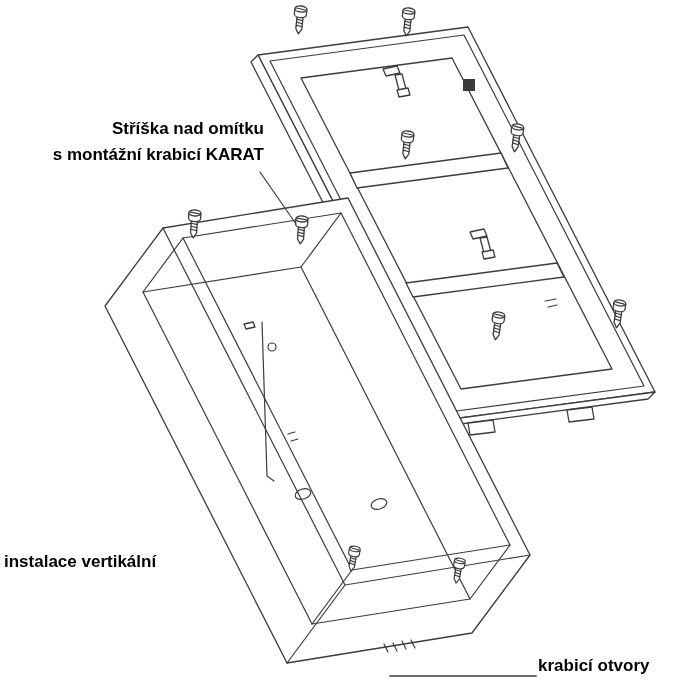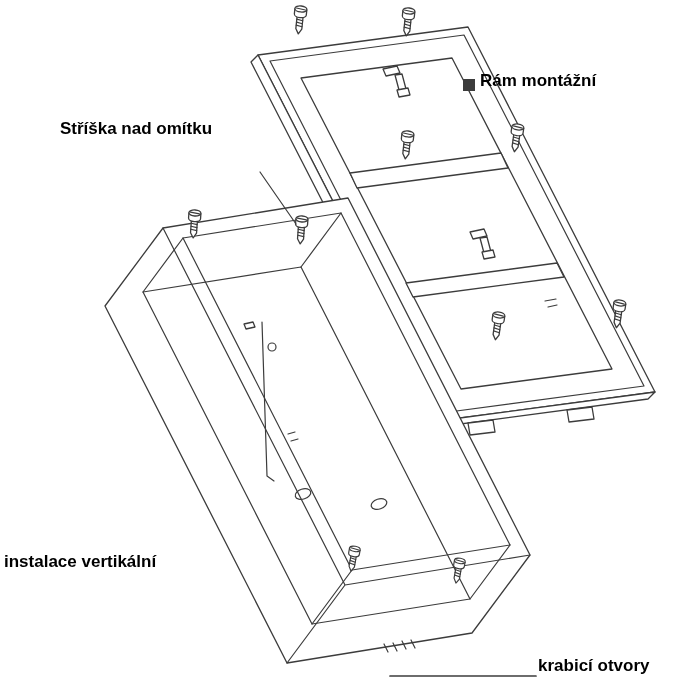--- a/index.html
+++ b/index.html
@@ -9,21 +9,21 @@
     font-family: "Liberation Sans", sans-serif;
     overflow:hidden;
   }
   svg.drawing { position:absolute; left:0; top:0; color: var(--line_color, #3c3c3c); }
   .face { fill:#ffffff; stroke: currentColor; stroke-width:1.3; stroke-linejoin:round; }
   .ln   { fill:none; stroke: currentColor; stroke-width:1.2; stroke-linecap:round; stroke-linejoin:round; }
   .label {
     position:absolute; font-weight:bold; font-size:17px; line-height:1.55;
     color: var(--text_color, #000000); white-space:nowrap;
   }
-  .label.canopy  { left:8px;  top:116px; width:256px; text-align:center; }
+  .label.canopy  { left:8px;  top:116px; width:256px; text-align:right; }
   .label.frame   { left:480px; top:68px; }
   .label.install { left:4px;  top:549px; }
   .label.vents   { left:538px; top:653px; }
 </style>
 </head>
 <body>
 
 <div class="stage">
 
   <svg class="drawing" width="700" height="700" viewBox="0 0 700 700">
@@ -108,18 +108,18 @@
 
     <g>
       <line class="ln" x1="260" y1="172" x2="296" y2="224"></line>
       <rect x="463" y="79" width="12" height="12" fill="currentColor"></rect>
       <line class="ln" style="stroke-width:1.7" x1="390" y1="676" x2="536" y2="676"></line>
     </g>
   </svg>
 
   <div class="label canopy">
     <div>Stříška nad omítku</div>
+    <div>s montážní krabicí KARAT</div>
   </div>
-  <div class="label frame">Rám montážní</div>
   <div class="label install">instalace vertikální</div>
   <div class="label vents">krabicí otvory</div>
 
 </div>
 
 </body></html>

